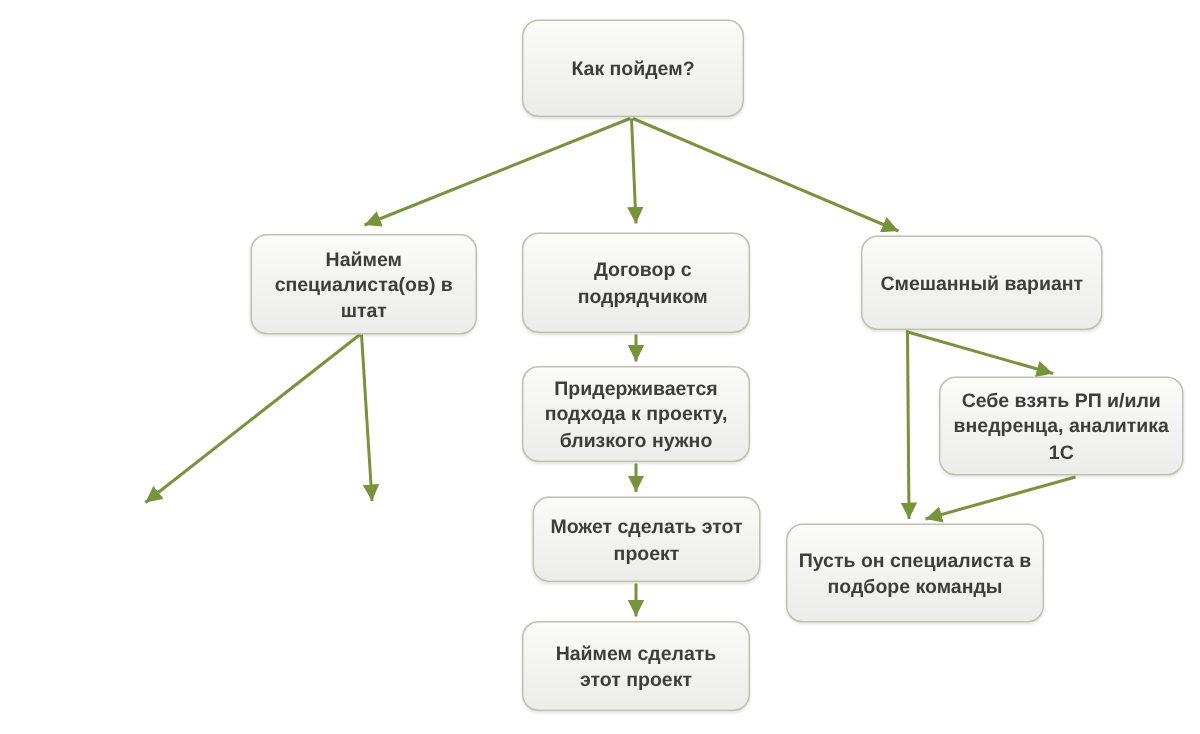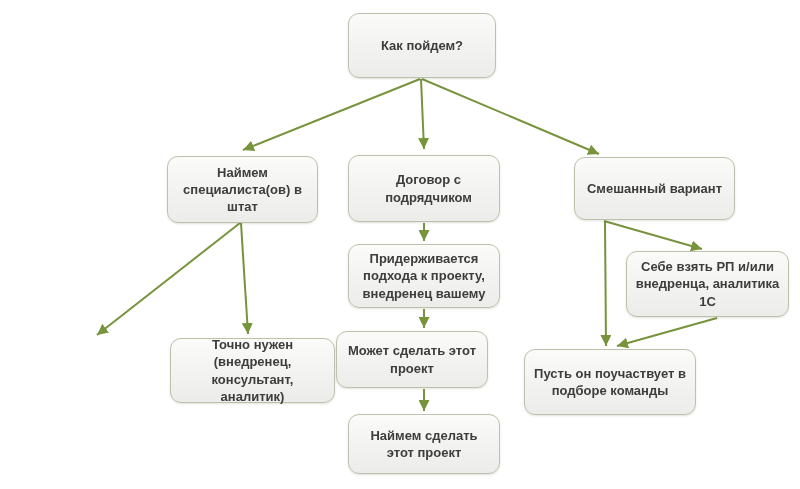--- a/index.html
+++ b/index.html
@@ -76,37 +76,34 @@
 
   <div class="node" style="left:348px; top:155px; width:152px; height:67px;padding-left:16px;">
     <span>Договор с подрядчиком</span>
   </div>
 
   <div class="node" style="left:530px; top:157px; width:161px; height:63px;margin-left:44px;">
     <span>Смешанный вариант</span>
   </div>
 
 
-  <div class="node" style="left:170px; top:338px; width:165px; height:65px;">
-    <span>Точно нужен (внедренец, консультант, аналитик)</span>
+
+  <div class="node" style="left:348px; top:244px; width:152px; height:64px;">
+    <span>Придерживается подхода к проекту, близкого нужно</span>
   </div>
 
-  <div class="node" style="left:348px; top:244px; width:152px; height:64px;">
-    <span>Придерживается подхода к проекту, внедренец вашему</span>
-  </div>
-
-  <div class="node" style="left:336px; top:331px; width:152px; height:57px;">
+  <div class="node" style="left:355px; top:331px; width:152px; height:57px;">
     <span>Может сделать этот проект</span>
   </div>
 
   <div class="node" style="left:348px; top:414px; width:152px; height:60px;">
     <span>Наймем сделать этот проект</span>
   </div>
 
   <div class="node" style="left:626px; top:251px; width:163px; height:66px;">
     <span>Себе взять РП и/или внедренца, аналитика 1С</span>
   </div>
 
   <div class="node" style="left:524px; top:349px; width:172px; height:66px;">
-    <span>Пусть он поучаствует в подборе команды</span>
+    <span>Пусть он специалиста в подборе команды</span>
   </div>
 
 </div>
 
 </body></html>

